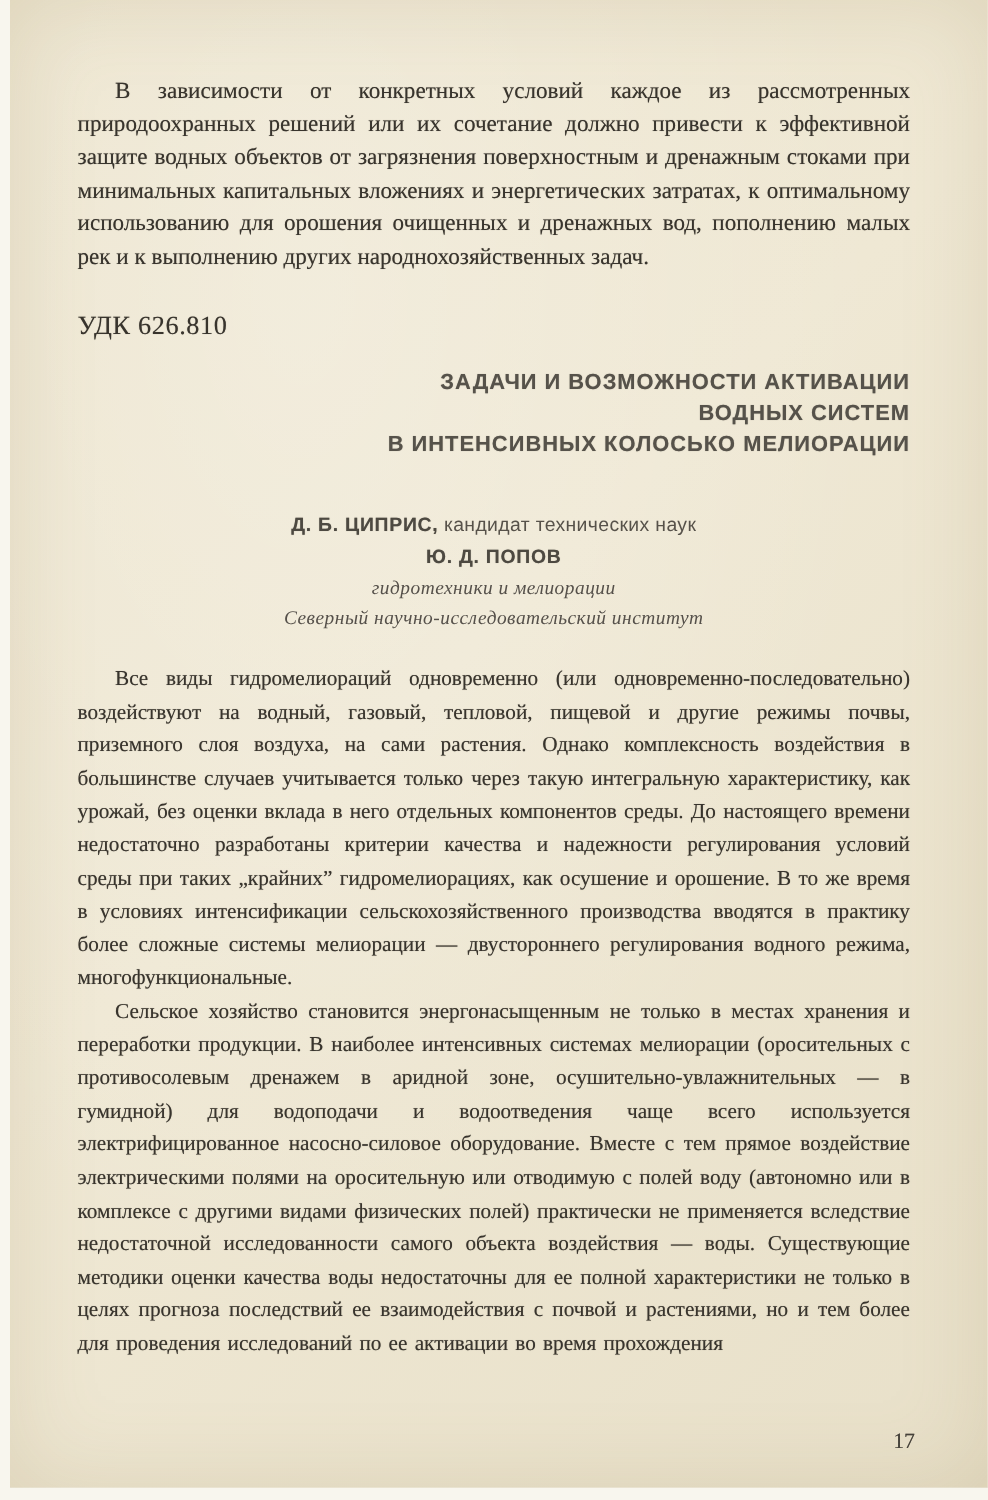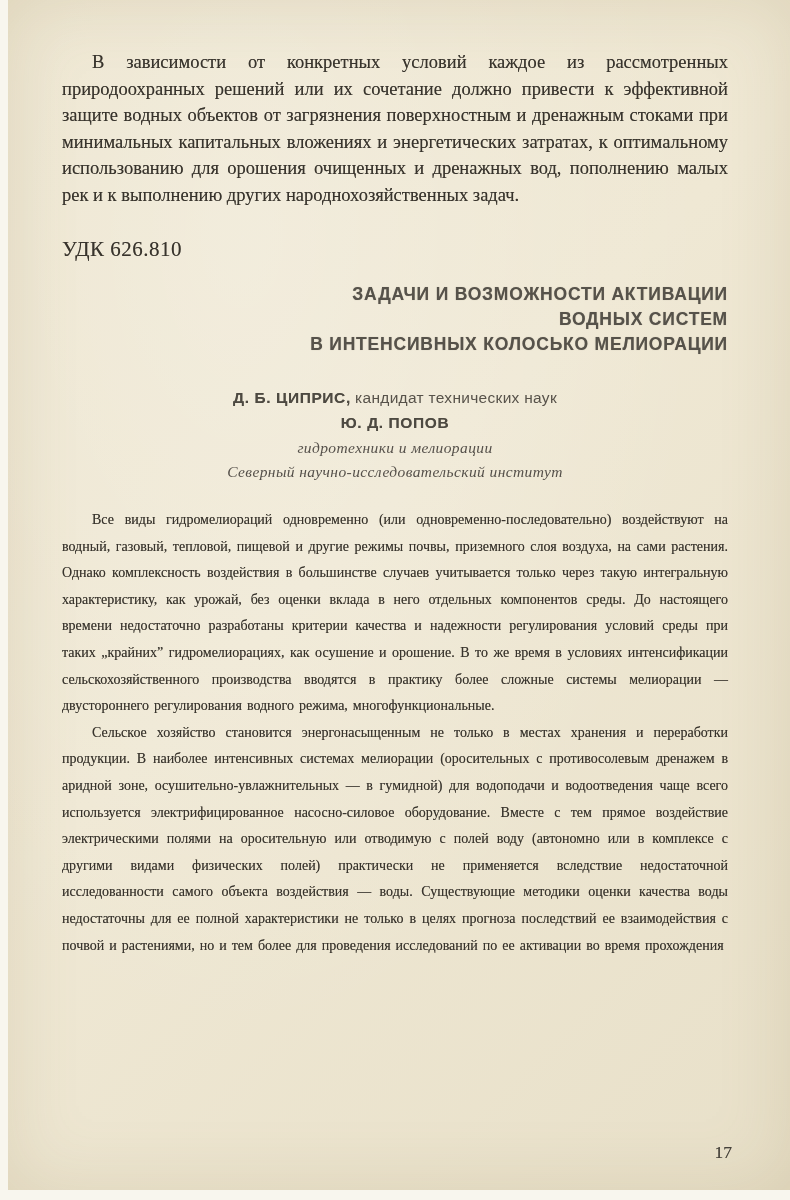--- a/index.html
+++ b/index.html
@@ -21,21 +21,21 @@
     width: 782px;
     height: 1190px;
     background:
       radial-gradient(ellipse at 30% 20%, rgba(255,255,255,0.25), rgba(0,0,0,0) 60%),
       linear-gradient(135deg, #ece4cd 0%, #efe8d4 45%, #e8e0c9 100%);
     box-shadow: inset 0 0 70px rgba(150,130,80,0.18);
   }
   .content {
     position: absolute;
     left: 54px;
-    top: 5px;
+    top: 16px;
     width: 666px;
     color: #38342d;
   }
   p { margin: 0; }
   .intro {
     padding-top: 44px;
     font-size: 18.5px;
     line-height: 26.5px;
     text-align: justify;
     text-indent: 30px;
@@ -52,21 +52,21 @@
     text-align: right;
     font-family: "Liberation Sans", sans-serif;
     font-weight: bold;
     font-size: 17.5px;
     line-height: 25px;
     letter-spacing: 0.8px;
     color: #56524a;
     text-shadow: 0 0 0.7px rgba(80,75,65,0.5);
   }
   .authors {
-    margin-top: 28px;
+    margin-top: 40px;
     text-align: center;
     font-family: "Liberation Sans", sans-serif;
     font-size: 15.5px;
     line-height: 25px;
     color: #4d4941;
   }
   .author-name {
     font-weight: bold;
     letter-spacing: 0.6px;
     text-shadow: 0 0 0.6px rgba(70,65,55,0.5);
@@ -79,21 +79,21 @@
   .affiliation {
     margin-top: 1px;
     font-family: "Liberation Serif", serif;
     font-style: italic;
     font-size: 15.5px;
     line-height: 23.5px;
     letter-spacing: 0.4px;
     color: #55504a;
   }
   .body-para {
-    font-size: 14px;
+    font-size: 17px;
     line-height: 26.6px;
     text-align: justify;
     text-indent: 30px;
     text-shadow: 0 0 0.6px rgba(55,50,40,0.55);
     word-spacing: 1.5px;
   }
   .body-para.first {
     margin-top: 24px;
   }
   .page-number {

